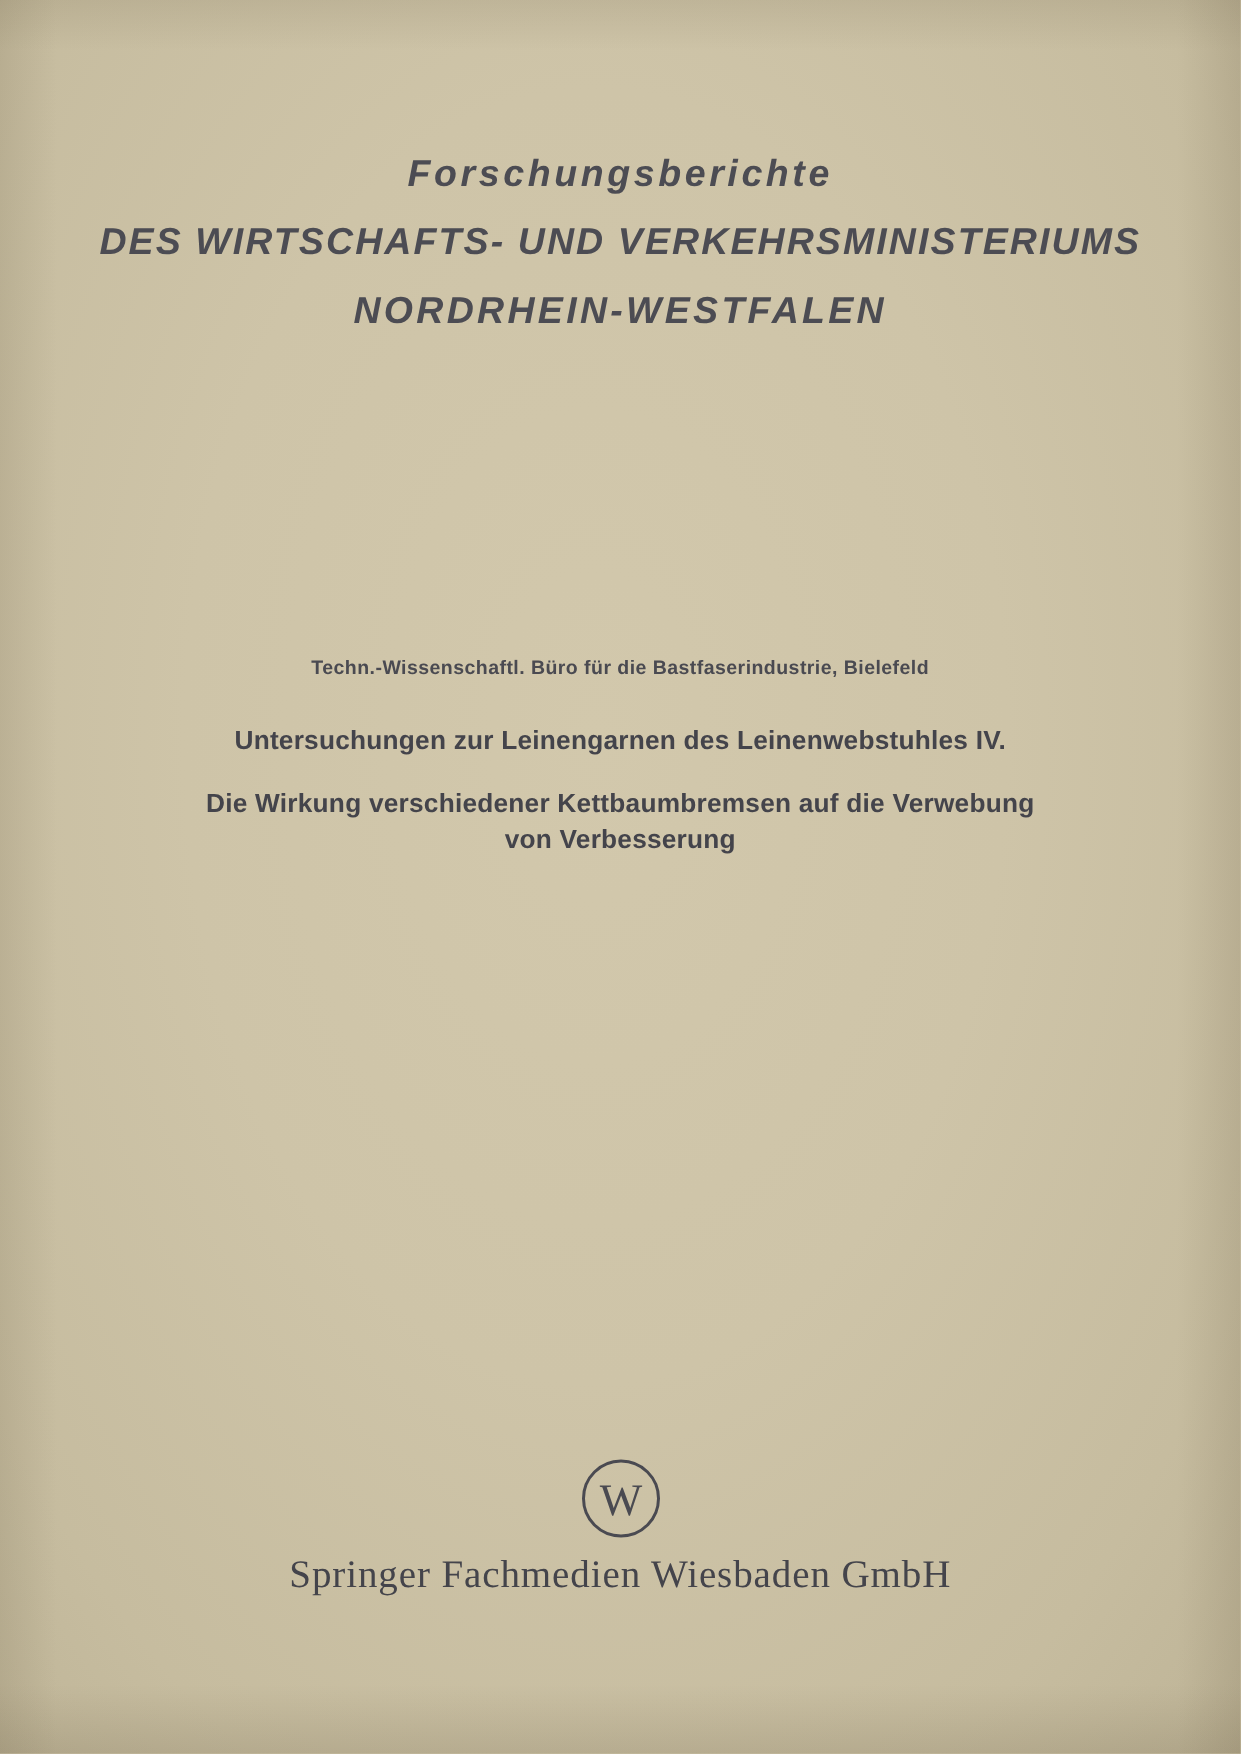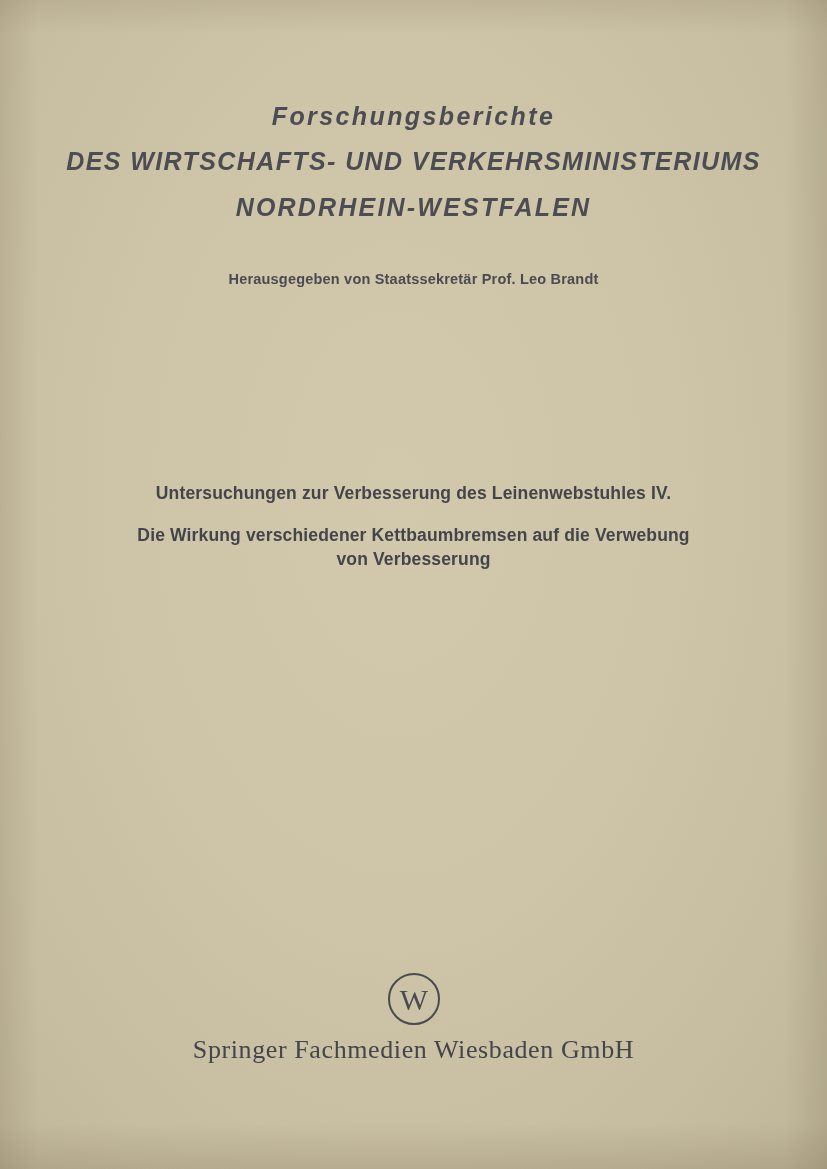--- a/index.html
+++ b/index.html
@@ -154,26 +154,26 @@
 
 <div class="page">
   <div class="content">
 
     <div class="series-block">
       <div class="series-line-1">Forschungsberichte</div>
       <div class="series-line-2">DES WIRTSCHAFTS- UND VERKEHRSMINISTERIUMS</div>
       <div class="series-line-3">NORDRHEIN-WESTFALEN</div>
     </div>
 
-    <div class="editor">Herausgegeben von Staatssekretär Prof. Leo Brandt</div>
 
 
+    <div class="institute">Techn.-Wissenschaftl. Büro für die Bastfaserindustrie, Bielefeld</div>
 
     <div class="title-block">
-      <div class="title-line">Untersuchungen zur Verbesserung des Leinenwebstuhles IV.</div>
+      <div class="title-line">Untersuchungen zur Leinengarnen des Leinenwebstuhles IV.</div>
       <div class="subtitle-block">
         <div>Die Wirkung verschiedener Kettbaumbremsen auf die Verwebung</div>
         <div>von Verbesserung</div>
       </div>
     </div>
 
     <div class="publisher-block">
       <svg class="logo" viewBox="0 0 56 56">
         <circle cx="28" cy="28" r="25" fill="none" stroke="#4a4a51" stroke-width="2"></circle>
         <text x="28" y="39" text-anchor="middle" font-family="Liberation Serif, serif" font-size="30" fill="#4a4a51">W</text>

